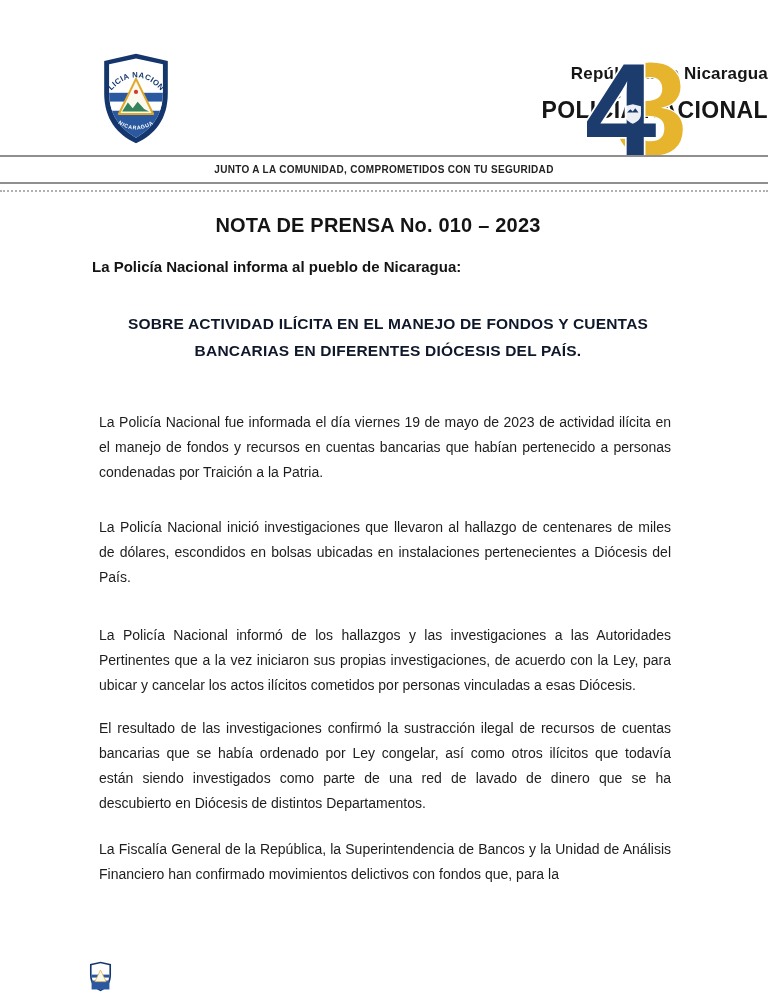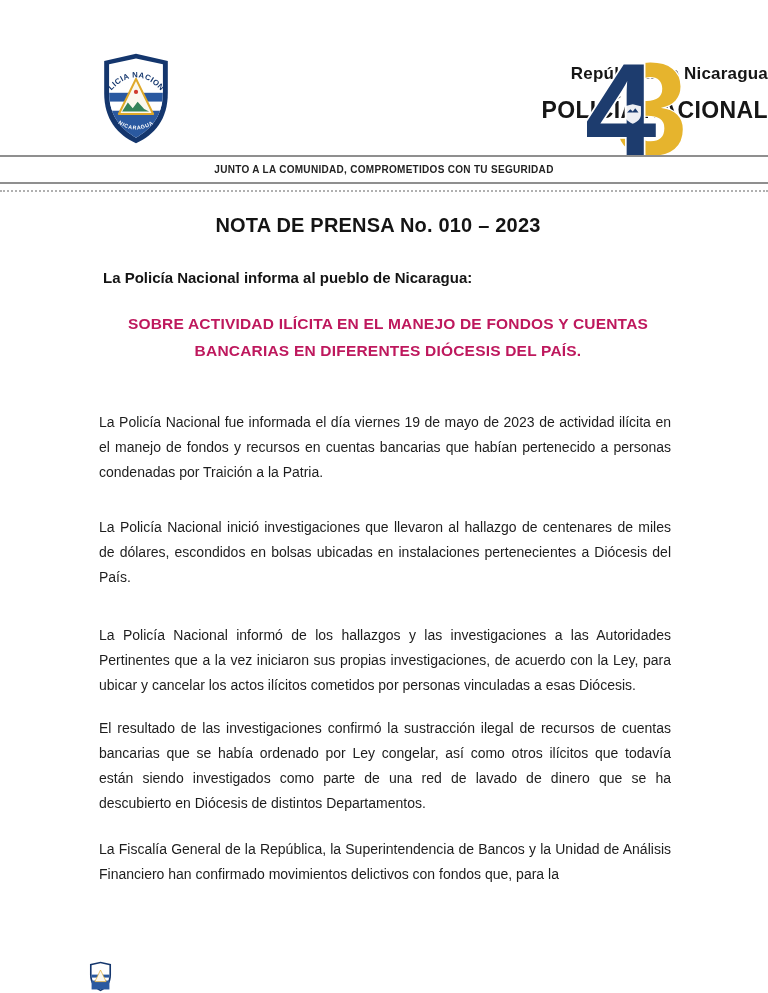--- a/index.html
+++ b/index.html
@@ -21,26 +21,26 @@
     display:flex;align-items:center;justify-content:center;
     font-size:10px;font-weight:bold;color:#222;letter-spacing:.3px;
   }
   .dotted-rule{position:absolute;left:0;right:0;top:190px;border-top:2px dotted #b0b0b0;}
   
   .title{
     position:absolute;left:0;right:12px;top:214px;margin:0;text-align:center;
     font-size:20px;font-weight:bold;color:#141414;letter-spacing:.2px;
   }
   .intro{
-    position:absolute;left:91px;top:257px;margin:12px;
+    position:absolute;left:91px;top:257px;margin:1px;
     font-size:15px;font-weight:bold;color:#141414;
   }
   .subject{
     position:absolute;left:68px;right:60px;top:310px;text-align:center;
-    font-size:15.5px;font-weight:bold;line-height:27px;color:#be185d;letter-spacing:.2px;
+    font-size:15.5px;font-weight:bold;line-height:27px;color:#0f172a;letter-spacing:.2px;
   }
   
   .bodytext{
     position:absolute;left:91px;top:402px;width:588px;
     font-size:14px;line-height:25px;text-align:justify;color:#1d1d1d;
   }
   .bodytext p{margin:8px;}
   .gap-a{margin-bottom:30px !important;}
   .gap-b{margin-bottom:33px !important;}
   .gap-c{margin-bottom:18px !important;}

